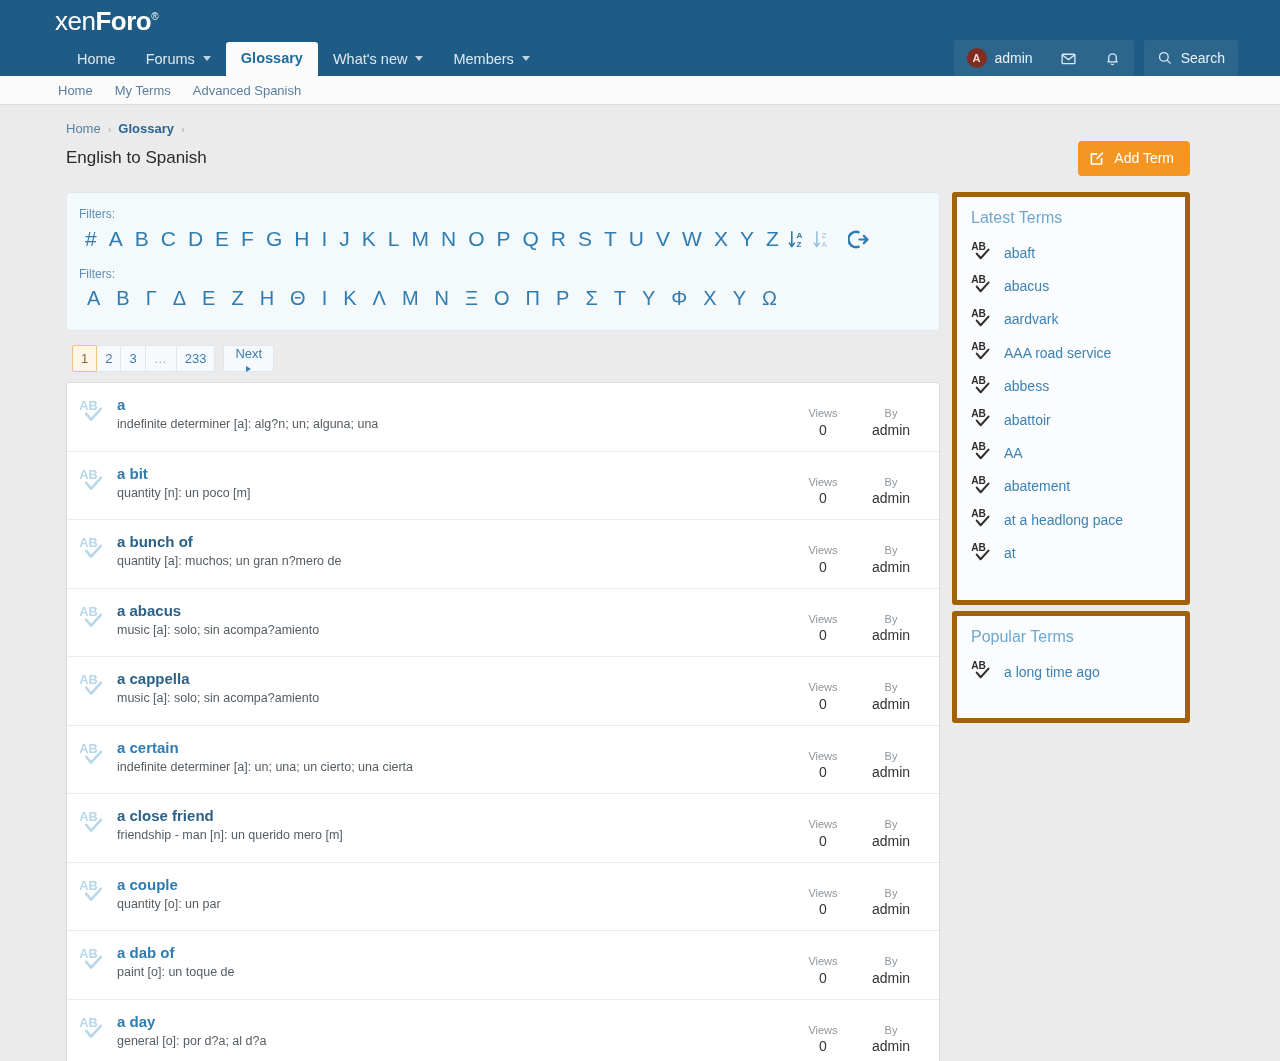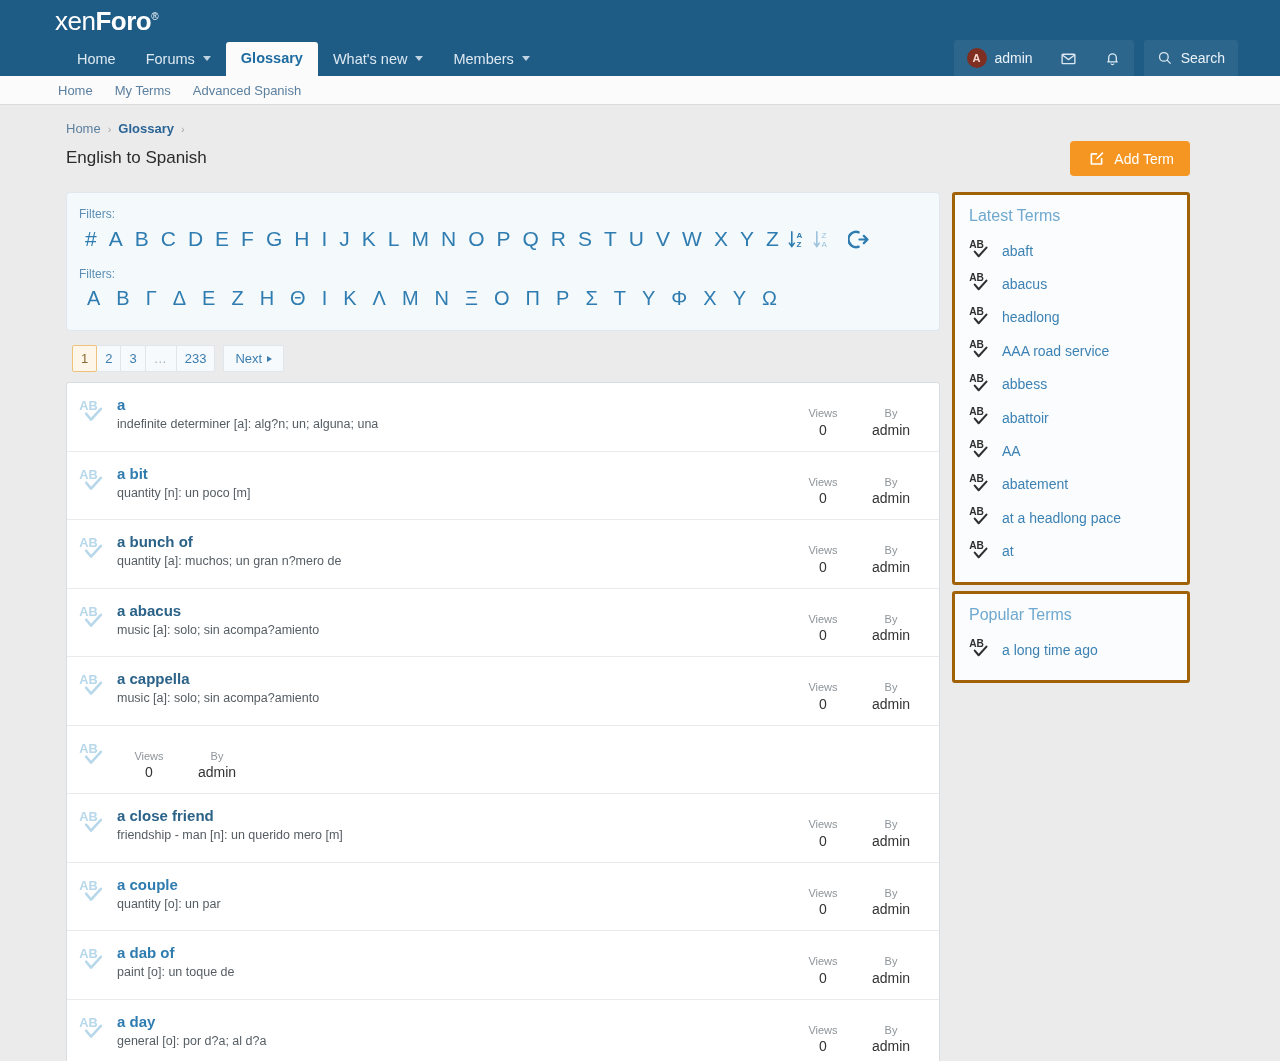--- a/index.html
+++ b/index.html
@@ -104,23 +104,23 @@
   .bsep { color: #a8a8a8; font-size: 11px; }
 
   .titlerow { display: flex; align-items: center; justify-content: space-between; margin-bottom: 16px; }
   h1.page-title { font-size: 17px; font-weight: 400; color: #2b2b2b; margin: 0; line-height: 1.2; }
 
   .btn-add {
     background: #f59622;
     color: #fff;
     border: none;
     border-radius: 4px;
-    padding: 9px 16px 9px 18px;
+    padding: 9px 16px 9px 10px;
     font-size: 14px;
-    display: flex; align-items: center; gap: 9px;
+    display: flex; align-items: flex-start; gap: 9px;
     cursor: pointer;
     font-family: "Liberation Sans", sans-serif;
   }
 
   .cols { display: flex; gap: 12px; align-items: flex-start; }
   .maincol { width: 874px; flex: none; }
   .sidecol { width: 238px; flex: none; }
 
   
   .filterpanel {
@@ -171,20 +171,21 @@
     margin-left: 9px;
     display: flex; align-items: center; gap: 5px;
     background: #f7fafc;
     border: 1px solid #dfe6ec;
     color: #3c7eb0;
     font-size: 13px;
     height: 27px;
     padding: 0 11px;
     border-radius: 2px;
     cursor: pointer;
+    flex-direction: column;
   }
   .tri { width:0;height:0;border-top:3.5px solid transparent;border-bottom:3.5px solid transparent;border-left:5px solid #3c7eb0; }
 
   
   .termlist {
     background: #ffffff;
     border: 1px solid #d8dde1;
     border-radius: 3px;
   }
   .termrow {
@@ -204,23 +205,23 @@
   .termtitle.visited { color: #2b6288; }
   .termdesc { font-size: 12.5px; color: #555d63; line-height: 1.4; }
   .termstat { width: 68px; flex: none; text-align: center; }
   .statlabel { font-size: 11px; color: #8e9499; line-height: 1.5; margin-top: 9px; }
   .statvalue { font-size: 14px; color: #333; }
   .statvalue.user { font-size: 14px; }
 
   
   .sidebox {
     background: #fbfcfd;
-    border: 3px solid #a16207;
+    border: 5px solid #a16207;
     border-radius: 3px;
-    padding: 12px 14px 14px 14px;
+    padding: 12px 14px 30px 14px;
   }
   .sidebox + .sidebox { margin-top: 6px; }
   .sidetitle { color: #6fa8ce; font-size: 16px; margin-bottom: 9px; font-weight: 400; }
   .sideitem { display: flex; align-items: center; gap: 9px; padding: 5px 0; }
   .sideitem a { color: #3c82b4; font-size: 14px; text-decoration: none; cursor: pointer; }
 </style>
 </head>
 <body>
 
 <div class="page">
@@ -486,20 +487,21 @@
               <div class="termstat">
                 <div class="statlabel">By</div>
                 <div class="statvalue user">admin</div>
               </div>
             </div>
             <div class="termrow">
               <div class="abicon"><svg width="30" height="25.5" viewBox="0 0 30 26">
                   <text x="0" y="12" font-family="Liberation Sans, sans-serif" font-size="13" font-weight="bold" fill="#b7d7ea">AB</text>
                   <path d="M7 16 L12 22 L22 11" stroke="#b7d7ea" stroke-width="2.6" fill="none" stroke-linecap="round" stroke-linejoin="round"></path>
                 </svg></div>
+              <div class="termmain"><a class="termtitle">a certain</a><div class="termdesc">indefinite determiner [a]: un; una; un cierto; una cierta</div></div>
               <div class="termstat">
                 <div class="statlabel">Views</div>
                 <div class="statvalue">0</div>
               </div>
               <div class="termstat">
                 <div class="statlabel">By</div>
                 <div class="statvalue user">admin</div>
               </div>
             </div>
             <div class="termrow">
@@ -596,21 +598,21 @@
                     <text x="0" y="12" font-family="Liberation Sans, sans-serif" font-size="13" font-weight="bold" fill="#2f2f2f">AB</text>
                     <path d="M7 16 L12 22 L22 11" stroke="#2f2f2f" stroke-width="2.6" fill="none" stroke-linecap="round" stroke-linejoin="round"></path>
                   </svg></span>
                 <a>abacus</a>
               </div>
               <div class="sideitem">
                 <span><svg width="24" height="20.4" viewBox="0 0 30 26">
                     <text x="0" y="12" font-family="Liberation Sans, sans-serif" font-size="13" font-weight="bold" fill="#2f2f2f">AB</text>
                     <path d="M7 16 L12 22 L22 11" stroke="#2f2f2f" stroke-width="2.6" fill="none" stroke-linecap="round" stroke-linejoin="round"></path>
                   </svg></span>
-                <a>headlong</a>
+                <a>aardvark</a>
               </div>
               <div class="sideitem">
                 <span><svg width="24" height="20.4" viewBox="0 0 30 26">
                     <text x="0" y="12" font-family="Liberation Sans, sans-serif" font-size="13" font-weight="bold" fill="#2f2f2f">AB</text>
                     <path d="M7 16 L12 22 L22 11" stroke="#2f2f2f" stroke-width="2.6" fill="none" stroke-linecap="round" stroke-linejoin="round"></path>
                   </svg></span>
                 <a>AAA road service</a>
               </div>
               <div class="sideitem">
                 <span><svg width="24" height="20.4" viewBox="0 0 30 26">

